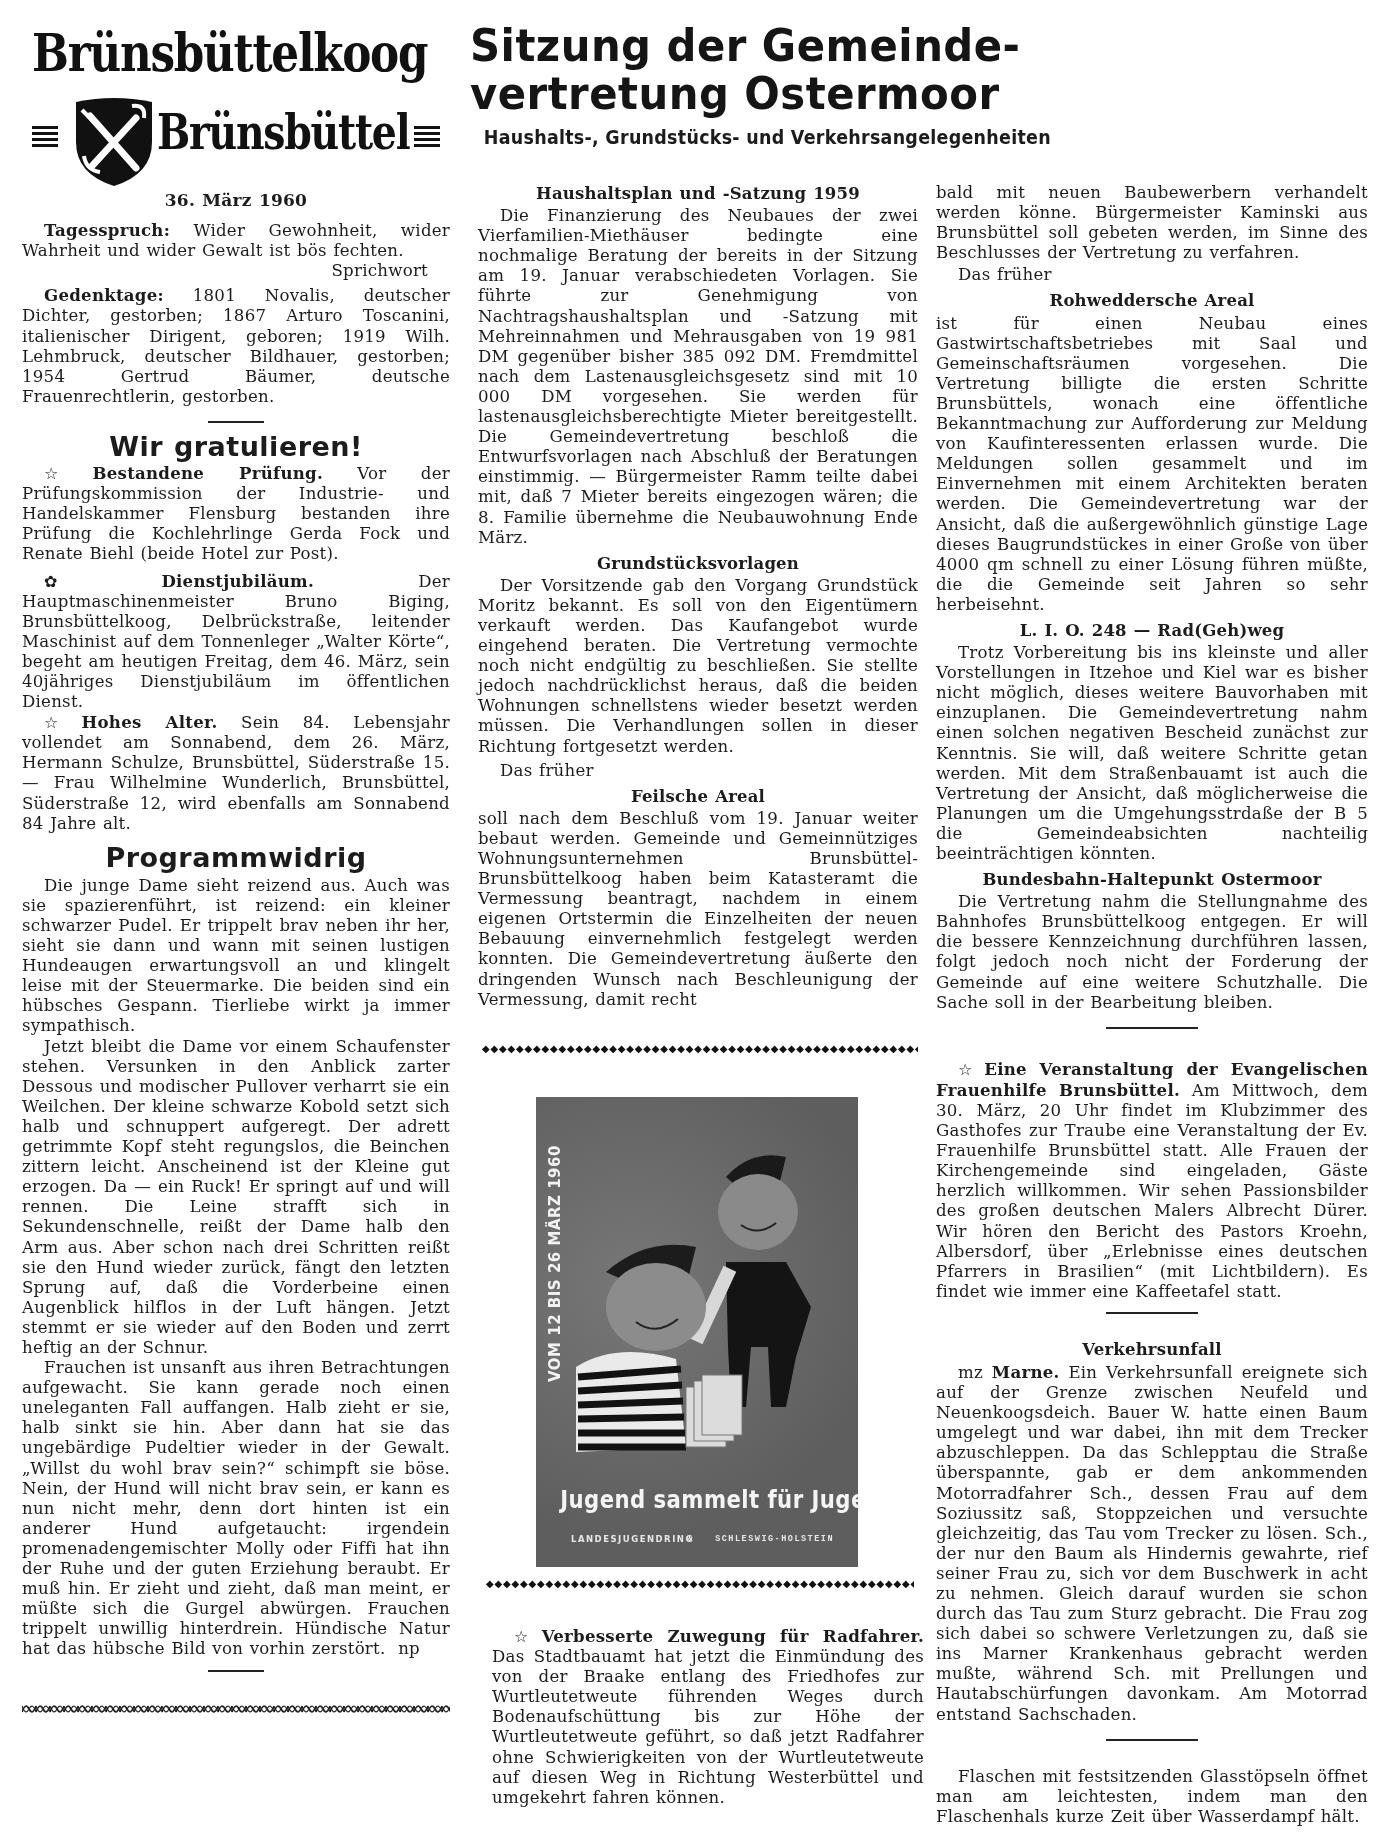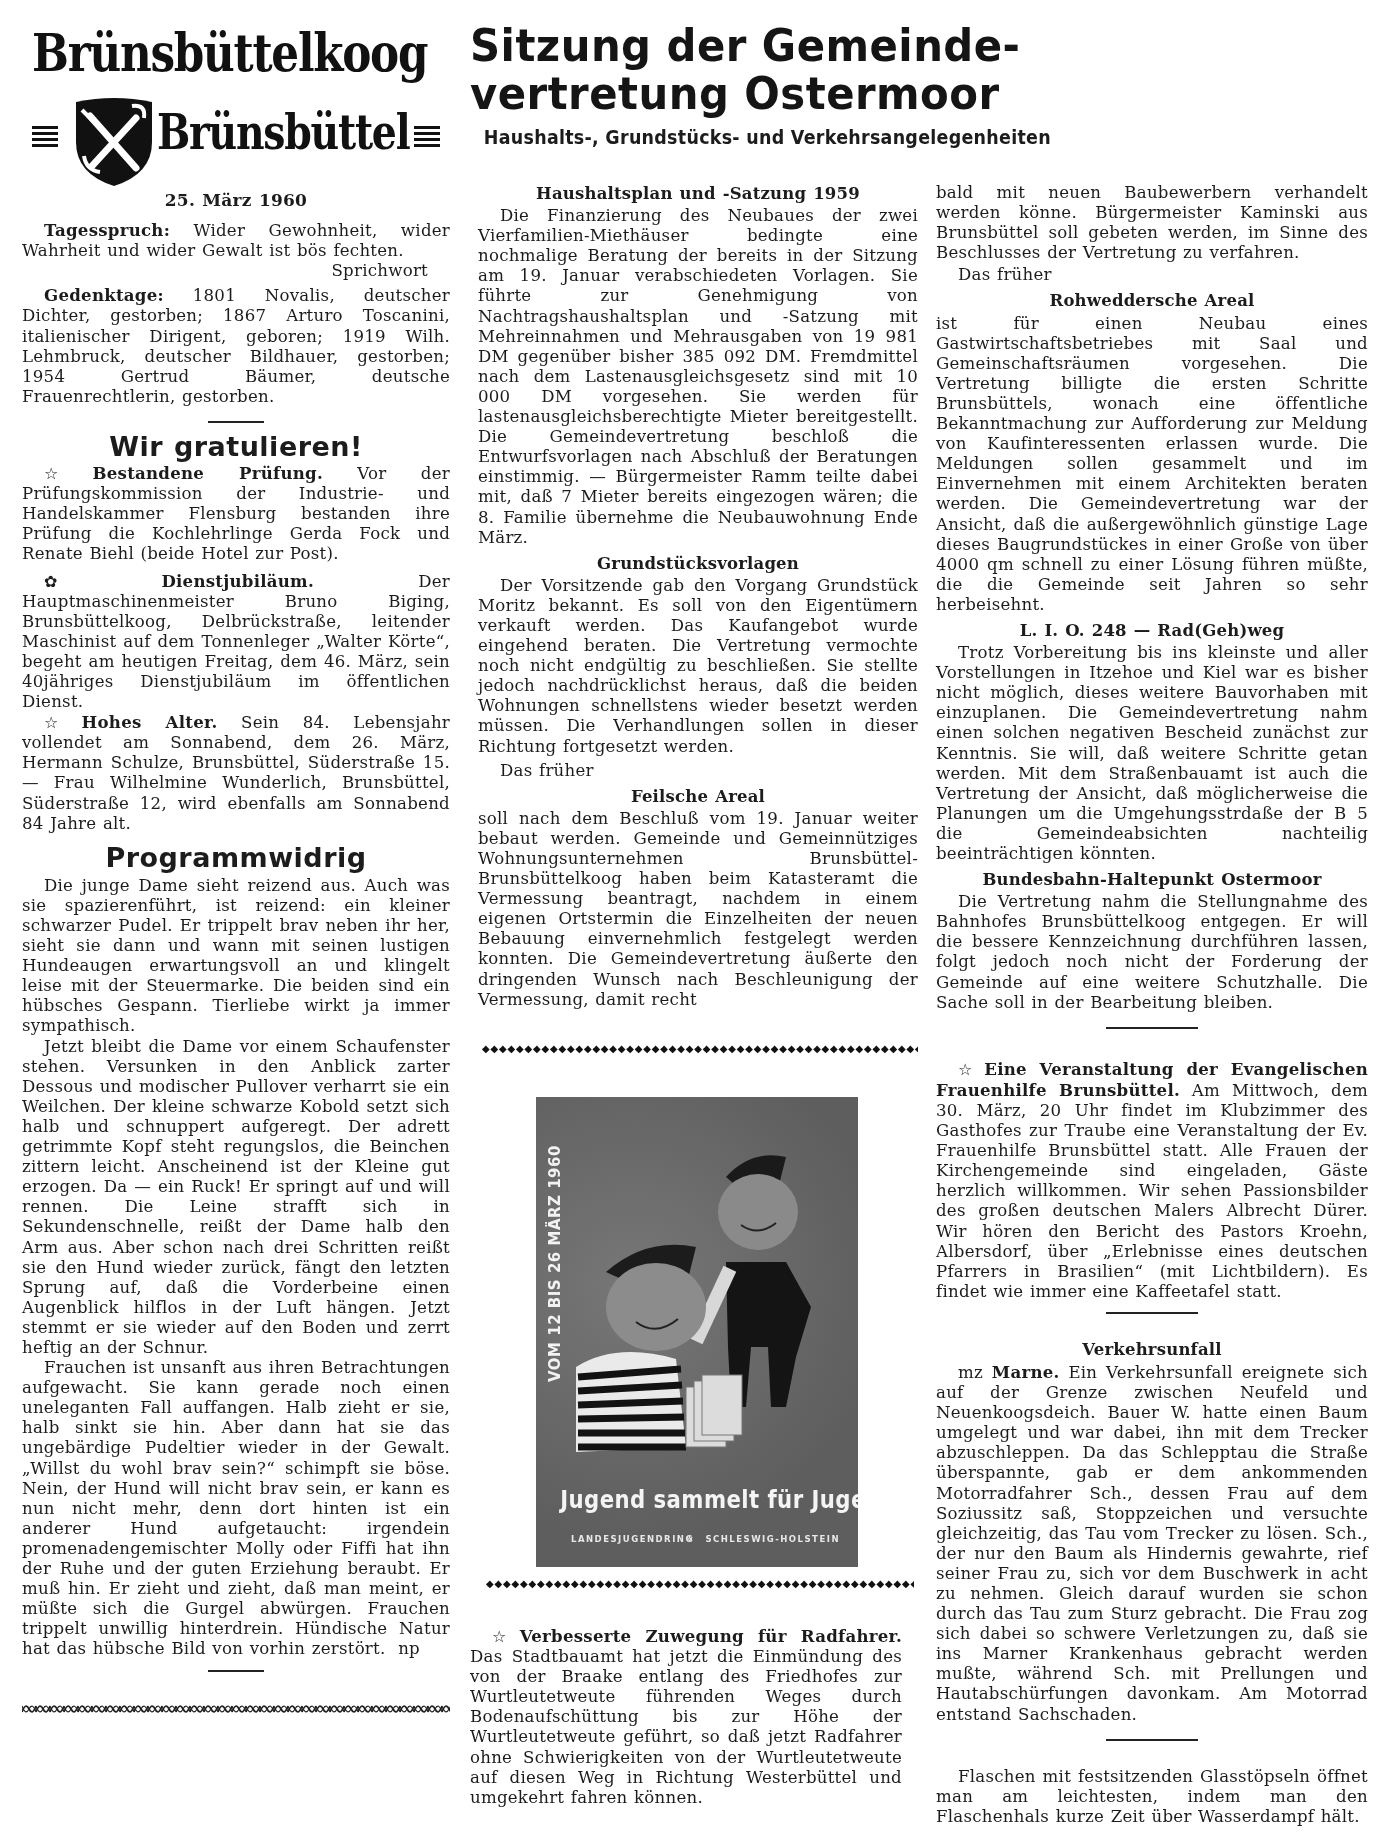--- a/index.html
+++ b/index.html
@@ -70,21 +70,21 @@
     </div>
 </div>
 
 <div id="main-headline" class="col">
   <div class="hl">Sitzung der Gemeinde-</div>
   <div class="hl">vertretung Ostermoor</div>
   <div class="hl-sub">Haushalts-, Grundstücks- und Verkehrsangelegenheiten</div>
 </div>
 
 <div class="col body-text" style="left:22px; top:190px; width:428px;">
-  <div class="date">25. März 1960</div>
+  <div class="date">36. März 1960</div>
 
   <p><span class="lead-bold">Tagesspruch:</span> <span>Wider Gewohnheit, wider Wahrheit und wider Gewalt ist bös fechten.</span></p>
   <div style="text-align:right; padding-right:22px;">Sprichwort</div>
   <p style="margin-top:4px;"><span class="lead-bold">Gedenktage:</span> <span>1801 Novalis, deutscher Dichter, gestorben; 1867 Arturo Toscanini, italienischer Dirigent, geboren; 1919 Wilh. Lehmbruck, deutscher Bildhauer, gestorben; 1954 Gertrud Bäumer, deutsche Frauenrechtlerin, gestorben.</span></p>
 
   <div class="rule" style="margin-top:14px;"></div>
   <div class="sec-head" style="margin:14px 0 6px 0;">Wir gratulieren!</div>
 
   <p><span class="star">☆</span><span class="lead-bold">Bestandene Prüfung.</span> <span>Vor der Prüfungskommission der Industrie- und Handelskammer Flensburg bestanden ihre Prüfung die Kochlehrlinge Gerda Fock und Renate Biehl (beide Hotel zur Post).</span></p>
   <p style="margin-top:6px;"><span class="star">✿</span><span class="lead-bold">Dienstjubiläum.</span> <span>Der Hauptmaschinenmeister Bruno Biging, Brunsbüttelkoog, Delbrückstraße, leitender Maschinist auf dem Tonnenleger „Walter Körte“, begeht am heutigen Freitag, dem 46. März, sein 40jähriges Dienstjubiläum im öffentlichen Dienst.</span></p>
@@ -146,26 +146,26 @@
     </g>
     <g fill="#dcdcdc" stroke="#777" stroke-width="1">
       <rect x="150" y="290" width="40" height="60"></rect>
       <rect x="158" y="284" width="40" height="60"></rect>
       <rect x="166" y="278" width="40" height="60"></rect>
     </g>
   </svg>
   <div class="poster-title">Jugend sammelt für Jugend</div>
   <div class="poster-foot" style="left:18px;margin-left:17px;">LANDESJUGENDRING</div>
   <div class="poster-foot" style="left:150px;">✲</div>
-  <div class="poster-foot" style="right:18px;">SCHLESWIG-HOLSTEIN</div>
+  <div class="poster-foot" style="right:24px;font-family:Liberation Mono, monospace;">SCHLESWIG-HOLSTEIN</div>
 </div>
 
 <div class="col diamonds" style="left:486px; top:1578px; width:428px;">◆◆◆◆◆◆◆◆◆◆◆◆◆◆◆◆◆◆◆◆◆◆◆◆◆◆◆◆◆◆◆◆◆◆◆◆◆◆◆◆◆◆◆◆◆◆◆◆◆◆◆◆◆</div>
 
-<div class="col body-text" style="left:470px; top:1626px; width:432px;">
+<div class="col body-text" style="left:492px; top:1626px; width:432px;">
   <p><span class="star">☆</span><span class="lead-bold">Verbesserte Zuwegung für Radfahrer.</span> <span>Das Stadtbauamt hat jetzt die Einmündung des von der Braake entlang des Friedhofes zur Wurtleutetweute führenden Weges durch Bodenaufschüttung bis zur Höhe der Wurtleutetweute geführt, so daß jetzt Radfahrer ohne Schwierigkeiten von der Wurtleutetweute auf diesen Weg in Richtung Westerbüttel und umgekehrt fahren können.</span></p>
 </div>
 
 <div class="col body-text" style="left:936px; top:183px; width:432px;">
   <p class="noindent">bald mit neuen Baubewerbern verhandelt werden könne. Bürgermeister Kaminski aus Brunsbüttel soll gebeten werden, im Sinne des Beschlusses der Vertretung zu verfahren.</p>
   <p style="margin-top:2px;">Das früher</p>
   <div class="sub">Rohweddersche Areal</div>
   <p class="noindent">ist für einen Neubau eines Gastwirtschaftsbetriebes mit Saal und Gemeinschaftsräumen vorgesehen. Die Vertretung billigte die ersten Schritte Brunsbüttels, wonach eine öffentliche Bekanntmachung zur Aufforderung zur Meldung von Kaufinteressenten erlassen wurde. Die Meldungen sollen gesammelt und im Einvernehmen mit einem Architekten beraten werden. Die Gemeindevertretung war der Ansicht, daß die außergewöhnlich günstige Lage dieses Baugrundstückes in einer Große von über 4000 qm schnell zu einer Lösung führen müßte, die die Gemeinde seit Jahren so sehr herbeisehnt.</p>
 
   <div class="sub">L. I. O. 248 — Rad(Geh)weg</div>

